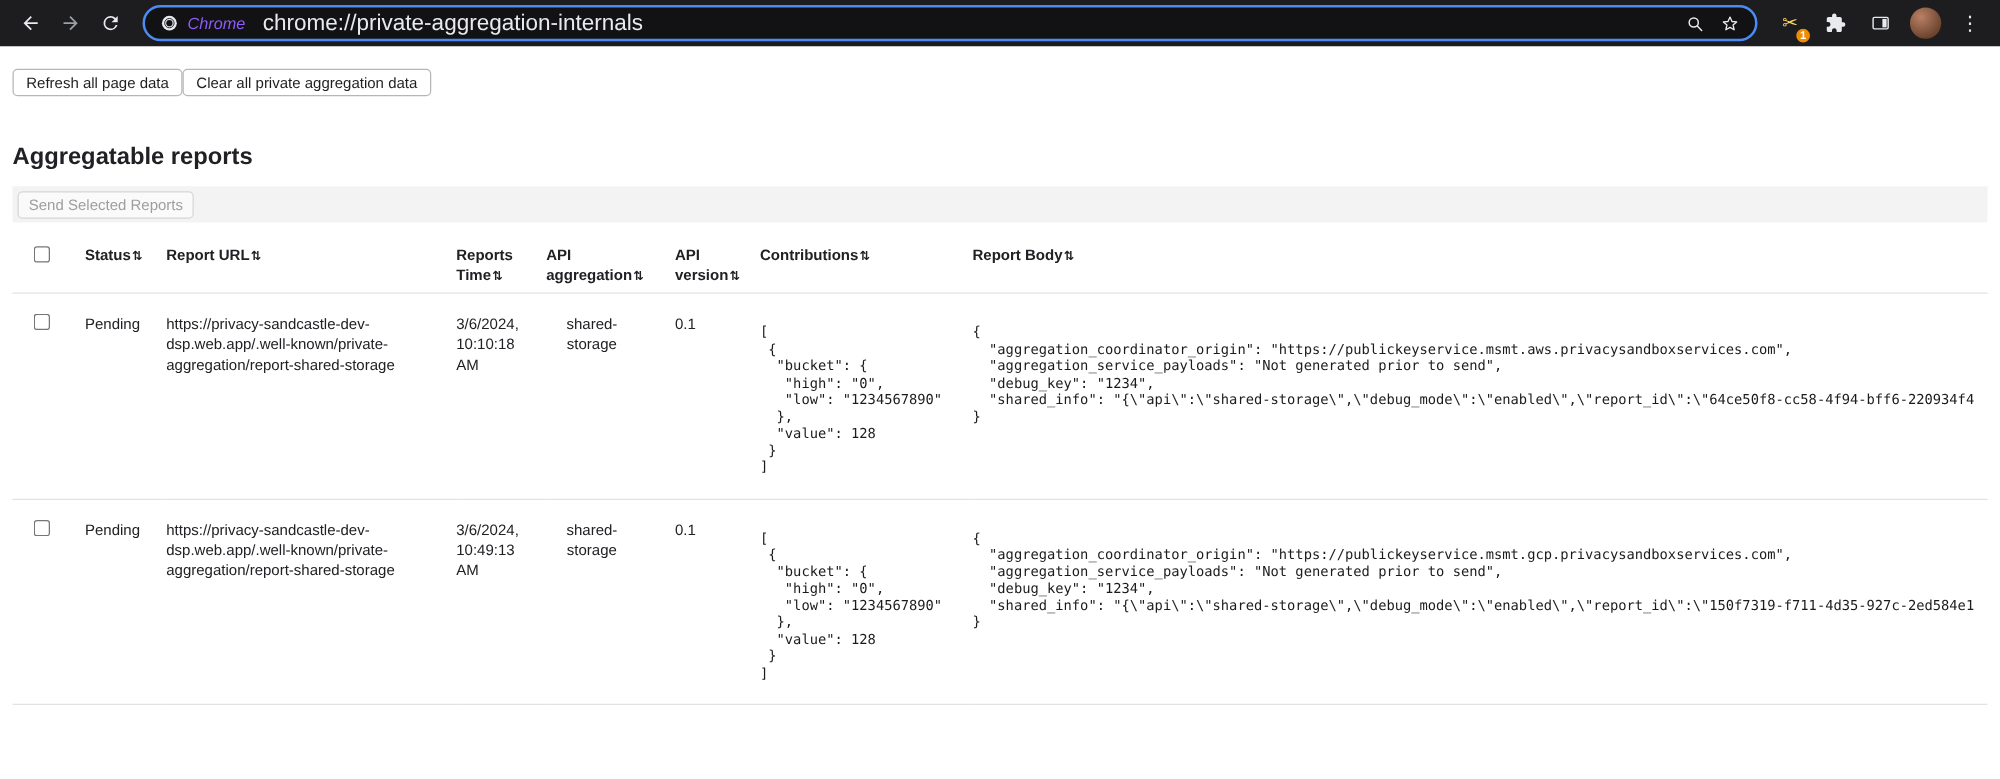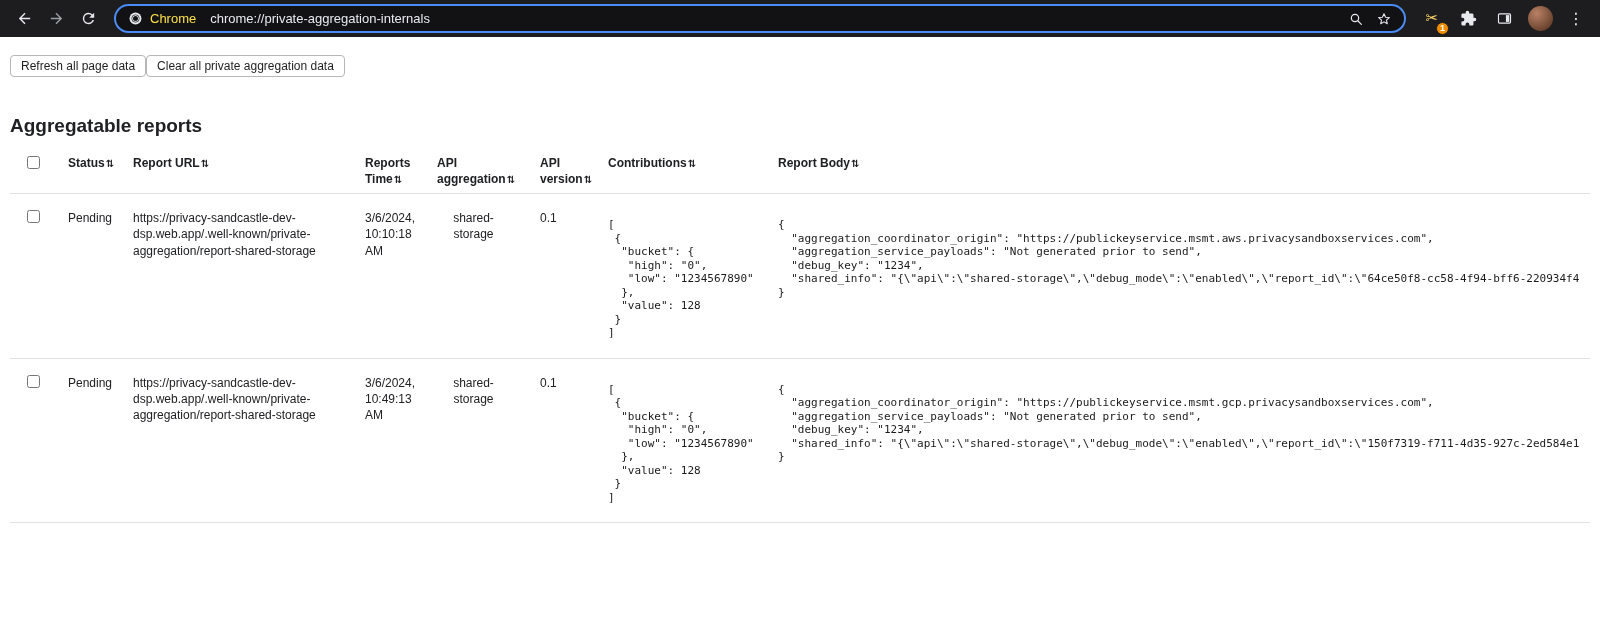--- a/index.html
+++ b/index.html
@@ -11,22 +11,22 @@
     padding: 0 8px; }
   .tb-btn { width: 32px; height: 32px; border: none; background: transparent;
     display: flex; align-items: center; justify-content: center; border-radius: 50%;
     cursor: pointer; flex: 0 0 auto; position: relative; }
   .tb-btn svg { width: 17px; height: 17px; display: block; }
   .omnibox { flex: 1; height: 29px; margin: 0 10px; background: #121214;
     border: 2px solid #4b8bf5; border-radius: 15px; display: flex; align-items: center;
     padding: 0 6px 0 12px; color: #e8eaed; min-width: 0; }
   .chrome-chip { display: flex; align-items: center; gap: 7px; flex: 0 0 auto; }
   .chrome-chip svg { width: 15px; height: 15px; display: block; }
-  .chip-label { font-size: 13px; color: #fde047; }
-  .url-text { font-size: 13px; color: #e8eaed; margin-left: 14px; white-space: nowrap;
+  .chip-label { font-size: 13px; color: #8b5cf6; font-style: italic; }
+  .url-text { font-size: 18px; color: #e8eaed; margin-left: 14px; white-space: nowrap;
     overflow: hidden; }
   .omnibox-spacer { flex: 1; }
   .omni-icon { width: 28px; height: 26px; display: flex; align-items: center;
     justify-content: center; cursor: pointer; flex: 0 0 auto; background: transparent; border: none; }
   .omni-icon svg { width: 16px; height: 16px; display: block; }
   .tb-right { display: flex; align-items: center; gap: 4px; flex: 0 0 auto; }
   .glyph-icon { font-size: 15px; color: #fdd663; line-height: 1;
     font-family: "DejaVu Sans", sans-serif; }
   .badge { position: absolute; bottom: 0; right: -1px; min-width: 13px; height: 13px;
     border-radius: 7px; background: #ef8c00; color: #fff; font-size: 9px; font-weight: 700;
@@ -153,20 +153,23 @@
 
 <div class="content">
 
   <div class="actions">
     <button class="std">Refresh all page data</button>
     <button class="std">Clear all private aggregation data</button>
   </div>
 
   <h2 class="section-title">Aggregatable reports</h2>
 
+  <div class="send-bar">
+    <button class="send">Send Selected Reports</button>
+  </div>
 
   <table class="reports">
     <colgroup>
       <col style="width:58px">
         <col style="width:65px">
         <col style="width:232px">
         <col style="width:72px">
       <col style="width:103px">
         <col style="width:68px">
         <col style="width:170px">

